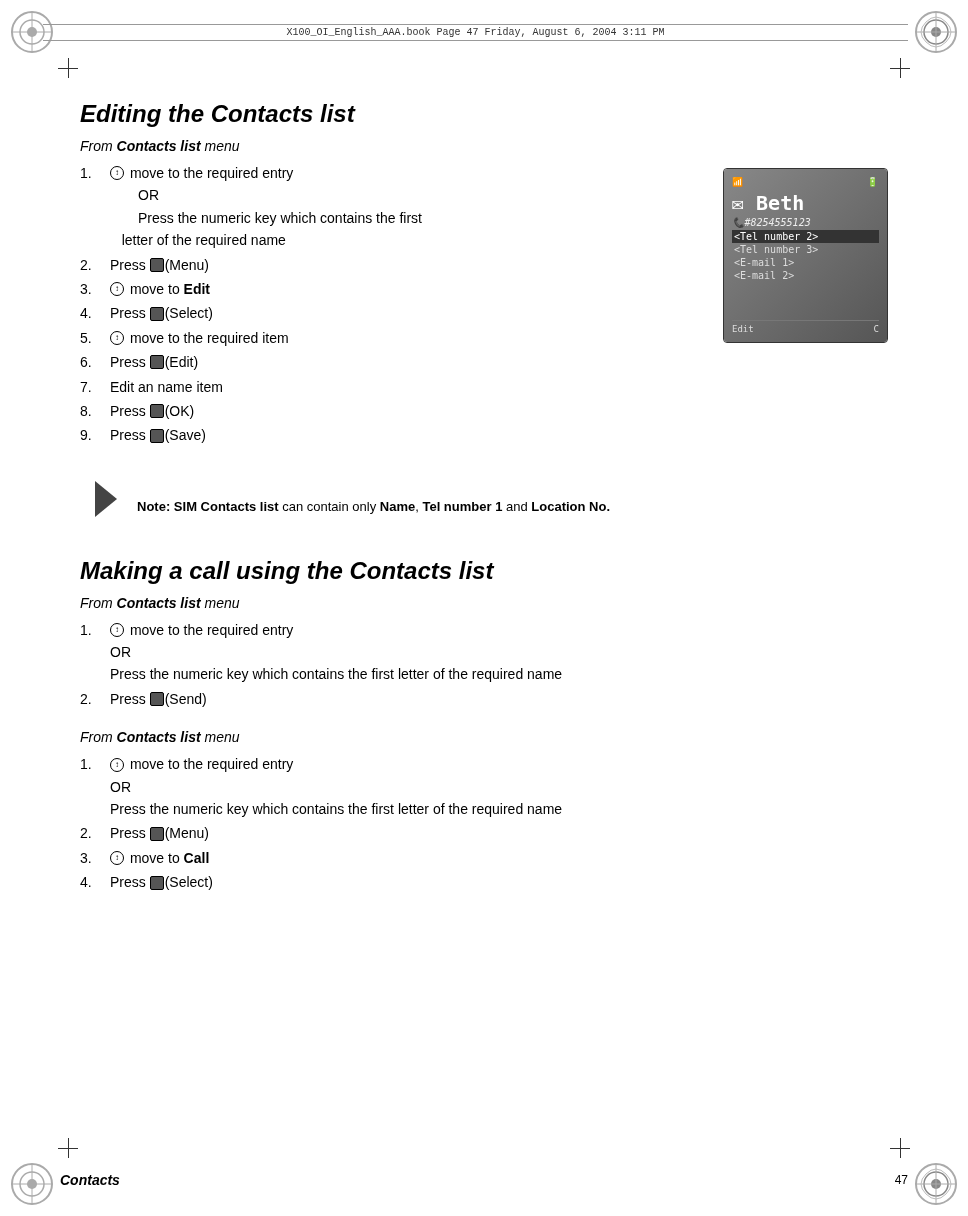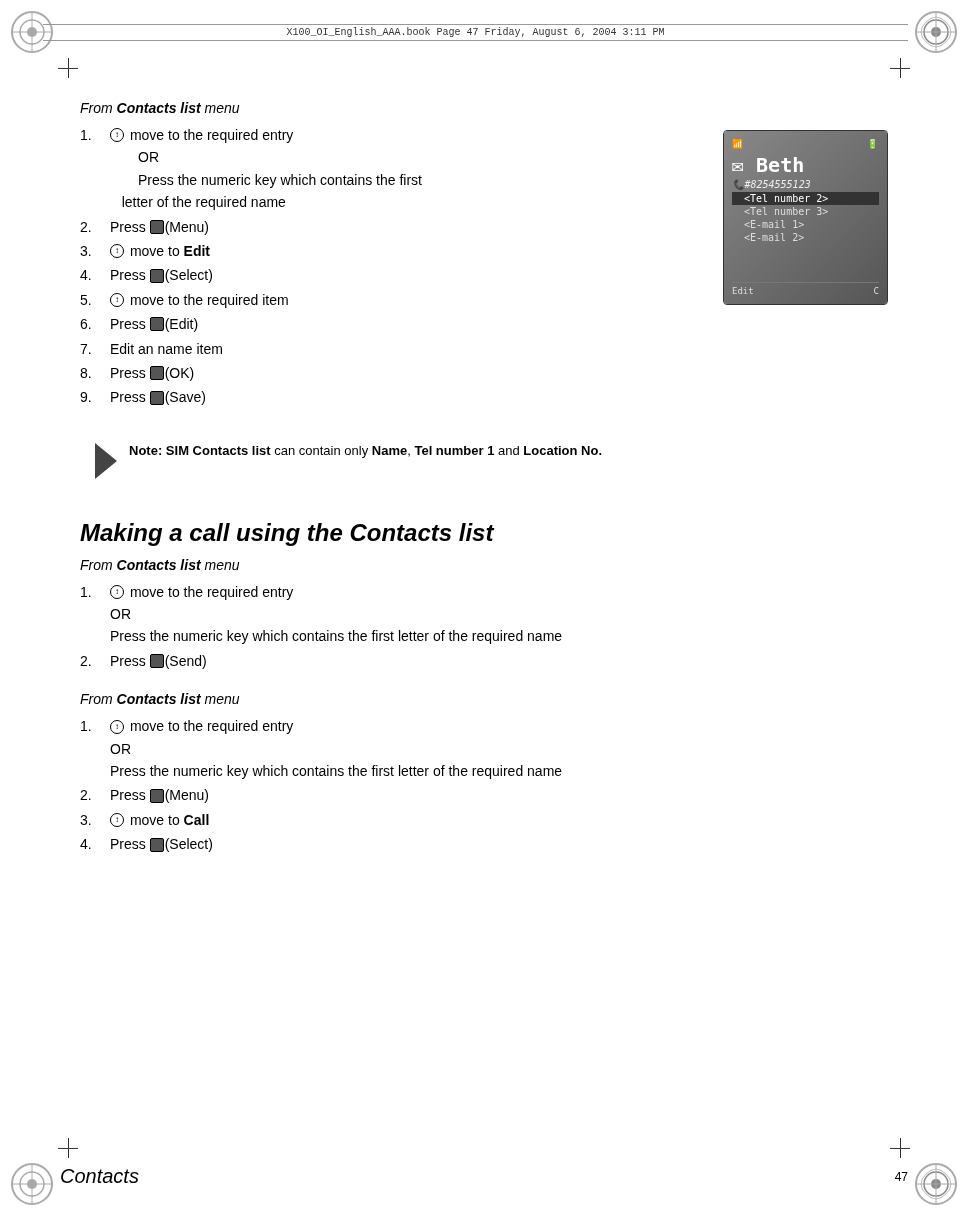--- a/index.html
+++ b/index.html
@@ -222,43 +222,43 @@
     .phone-number {
       font-size: 10px;
       color: #eee;
       margin-bottom: 2px;
       font-style: italic;
     }
 
     .phone-menu-item {
       font-size: 10px;
       color: #ddd;
-      padding: 1px 12px;
+      padding: 1px 2px;
     }
 
     .phone-menu-item.highlighted {
       background: #333;
       color: #fff;
     }
 
     .phone-footer {
       margin-top: auto;
       display: flex;
       justify-content: space-between;
       font-size: 9px;
       color: #ddd;
       border-top: 1px solid #777;
       padding-top: 3px;
     }
 
     
     .note-box {
       display: flex;
-      align-items: flex-start;
-      gap: 12px;
+      align-items: flex-end;
+      gap: 20px;
       margin: 15px 0 20px 0;
       padding: 10px 15px;
     }
 
     .note-arrow {
       width: 0;
       height: 0;
       border-top: 18px solid transparent;
       border-bottom: 18px solid transparent;
       border-left: 22px solid #444;
@@ -338,27 +338,28 @@
 <div class="crosshair ch-tl"></div>
 <div class="crosshair ch-tr"></div>
 <div class="crosshair ch-bl"></div>
 <div class="crosshair ch-br"></div>
 
 <div class="header-bar">
   <span>X100_OI_English_AAA.book   Page 47   Friday, August 6, 2004   3:11 PM</span>
 </div>
 
 <div class="footer">
-  <span style="font-style:italic; font-weight:normal; font-size:20px;">Contacts</span>
+  <span style="font-style:italic; font-weight:bold; font-size:14px;">Contacts</span>
   <span style="font-size:12px;">47</span>
 </div>
 
 <div class="content">
 
   <div>
+    <h2 class="section-title">Editing the Contacts list</h2>
 
     <div class="section1-layout">
       <div class="section1-left">
         <p class="section-intro">From <strong>Contacts list</strong> menu</p>
 
         <ol class="step-list">
 
           <li>
             <span class="step-num">1.</span>
             <div class="step-content">

